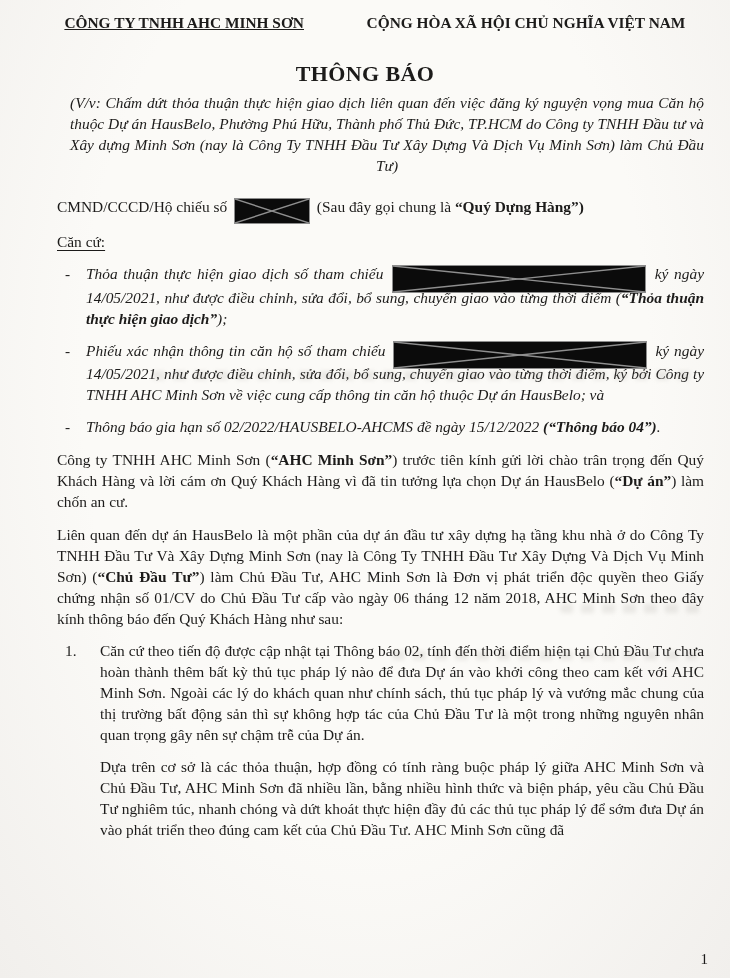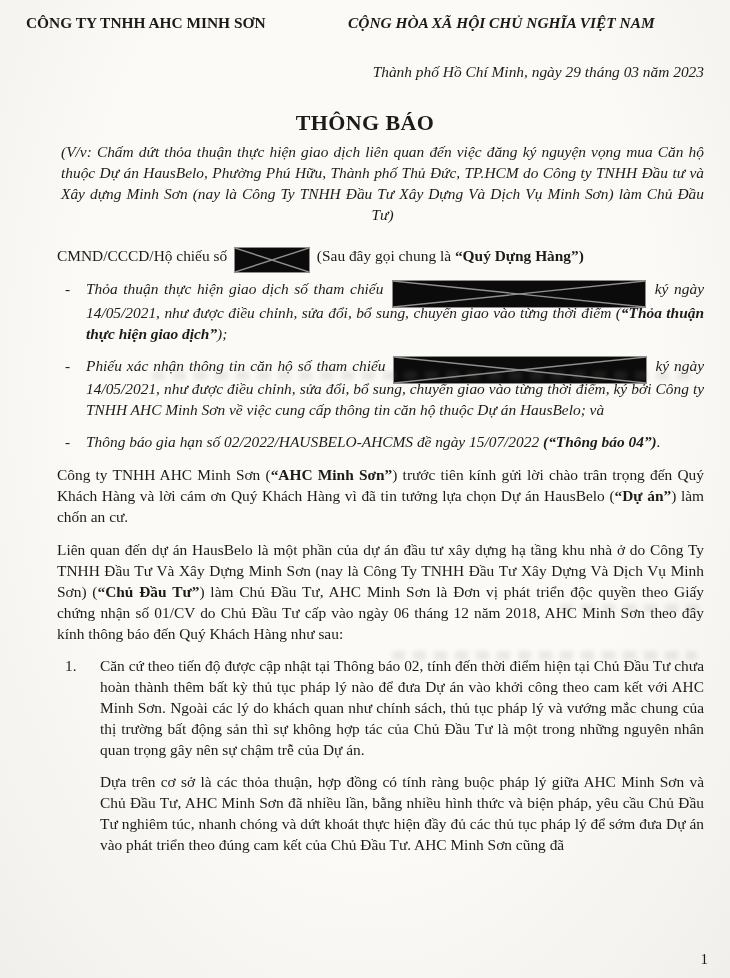--- a/index.html
+++ b/index.html
@@ -14,27 +14,27 @@
     font-size:15.4px;
     line-height:21px;
     color:#1c1b1a;
     overflow:hidden;
   }
   .b{font-weight:bold;}
   .i{font-style:italic;}
   .u{text-decoration:underline;text-underline-offset:3px;}
   
   .header{display:flex;align-items:flex-start;}
-  .h-left{flex:0 0 278px;text-align:left;}
+  .h-left{flex:0 0 278px;text-align:right;text-decoration:underline;}
   .h-left .refno{margin-top:6px;}
-  .h-right{flex:0 0 356px;margin-left:auto;text-align:left;font-style:italic;}
+  .h-right{flex:0 0 356px;margin-left:auto;text-align:center;}
   .h-right .motto{display:inline-block;margin-top:4px;border-bottom:2px solid #1c1b1a;padding:0 2px 2px 2px;}
   .dateline{margin-top:28px;text-align:right;}
   .title{margin-top:30px;text-align:center;font-size:22px;letter-spacing:.4px;}
-  .subject{margin-top:8px;margin-left:35px;text-align:justify;text-align-last:center;}
+  .subject{margin-top:8px;margin-left:44px;text-align:justify;text-align-last:center;}
   
   .bodyblk{margin-left:31px;}
   
   .recipient{display:flex;margin-top:16px;}
   .rec-label{flex:0 0 98px;padding-left:6px;}
   .rec-content{flex:1;}
   .rec-line2{text-align:justify;margin-top:4px;}
   
   .cancu{margin-top:13px;}
   
@@ -77,55 +77,55 @@
 
   <div class="header">
     <div class="h-left">
       <div class="b">CÔNG TY TNHH AHC MINH SƠN</div>
     </div>
     <div class="h-right">
       <div class="b">CỘNG HÒA XÃ HỘI CHỦ NGHĨA VIỆT NAM</div>
     </div>
   </div>
 
-  <div class="dateline i">Thành phố Hồ Chí Minh, ngày 29 tháng 03 năm 2023</div>
 
   <div class="title b">THÔNG BÁO</div>
 
   <div class="subject i">(V/v: Chấm dứt thỏa thuận thực hiện giao dịch liên quan đến việc đăng ký nguyện vọng mua Căn hộ thuộc Dự án HausBelo, Phường Phú Hữu, Thành phố Thủ Đức, TP.HCM do Công ty TNHH Đầu tư và Xây dựng Minh Sơn (nay là Công Ty TNHH Đầu Tư Xây Dựng Và Dịch Vụ Minh Sơn) làm Chủ Đầu Tư)</div>
 
   <div class="bodyblk">
 
     <div class="recipient">
       <div class="rec-content">
         <div class="rec-line2"><span>CMND/CCCD/Hộ chiếu số </span><span class="redact" style="width: 76px; height: 26px;"><svg viewBox="0 0 100 100" preserveAspectRatio="none" aria-hidden="true">
                 <line x1="0" y1="0" x2="100" y2="100"></line>
                 <line x1="0" y1="100" x2="100" y2="0"></line>
               </svg></span><span> (Sau đây gọi chung là </span><span class="b">“Quý Dựng Hàng”)</span></div>
       </div>
     </div>
 
+    <div class="cancu u">Căn cứ:</div>
 
     <div class="bullet">
       <div class="marker">-</div>
       <div class="btext"><span class="i">Thỏa thuận thực hiện giao dịch số tham chiếu </span><span class="redact" style="width: 254px; height: 28px;"><svg viewBox="0 0 100 100" preserveAspectRatio="none" aria-hidden="true">
               <line x1="0" y1="0" x2="100" y2="100"></line>
               <line x1="0" y1="100" x2="100" y2="0"></line>
             </svg></span><span class="i"> ký ngày 14/05/2021, như được điều chỉnh, sửa đổi, bổ sung, chuyển giao vào từng thời điểm (</span><span class="b i">“Thỏa thuận thực hiện giao dịch”</span><span class="i">);</span></div>
     </div>
     <div class="bullet">
       <div class="marker">-</div>
       <div class="btext"><span class="i">Phiếu xác nhận thông tin căn hộ số tham chiếu </span><span class="redact" style="width: 254px; height: 28px;"><svg viewBox="0 0 100 100" preserveAspectRatio="none" aria-hidden="true">
               <line x1="0" y1="0" x2="100" y2="100"></line>
               <line x1="0" y1="100" x2="100" y2="0"></line>
             </svg></span><span class="i"> ký ngày 14/05/2021, như được điều chỉnh, sửa đổi, bổ sung, chuyển giao vào từng thời điểm, ký bởi Công ty TNHH AHC Minh Sơn về việc cung cấp thông tin căn hộ thuộc Dự án HausBelo; và</span></div>
     </div>
     <div class="bullet">
       <div class="marker">-</div>
-      <div class="btext"><span class="i">Thông báo gia hạn số 02/2022/HAUSBELO-AHCMS đề ngày 15/07/2022 </span><span class="b i">(“Thông báo 04”)</span><span class="i">.</span></div>
+      <div class="btext"><span class="i">Thông báo gia hạn số 02/2022/HAUSBELO-AHCMS đề ngày 15/12/2022 </span><span class="b i">(“Thông báo 04”)</span><span class="i">.</span></div>
     </div>
 
     <p class="para"><span>Công ty TNHH AHC Minh Sơn (</span><span class="b">“AHC Minh Sơn”</span><span>) trước tiên kính gửi lời chào trân trọng đến Quý Khách Hàng và lời cám ơn Quý Khách Hàng vì đã tin tưởng lựa chọn Dự án HausBelo (</span><span class="b">“Dự án”</span><span>) làm chốn an cư.</span></p>
     <p class="para"><span>Liên quan đến dự án HausBelo là một phần của dự án đầu tư xây dựng hạ tầng khu nhà ở do Công Ty TNHH Đầu Tư Và Xây Dựng Minh Sơn (nay là Công Ty TNHH Đầu Tư Xây Dựng Và Dịch Vụ Minh Sơn) (</span><span class="b">“Chủ Đầu Tư”</span><span>) làm Chủ Đầu Tư, AHC Minh Sơn là Đơn vị phát triển độc quyền theo Giấy chứng nhận số 01/CV do Chủ Đầu Tư cấp vào ngày 06 tháng 12 năm 2018, AHC Minh Sơn theo đây kính thông báo đến Quý Khách Hàng như sau:</span></p>
 
     <div class="numitem">
       <div class="num">1.</div>
       <div class="ntext">
         <p>Căn cứ theo tiến độ được cập nhật tại Thông báo 02, tính đến thời điểm hiện tại Chủ Đầu Tư chưa hoàn thành thêm bất kỳ thủ tục pháp lý nào để đưa Dự án vào khởi công theo cam kết với AHC Minh Sơn. Ngoài các lý do khách quan như chính sách, thủ tục pháp lý và vướng mắc chung của thị trường bất động sản thì sự không hợp tác của Chủ Đầu Tư là một trong những nguyên nhân quan trọng gây nên sự chậm trễ của Dự án.</p>
         <p>Dựa trên cơ sở là các thỏa thuận, hợp đồng có tính ràng buộc pháp lý giữa AHC Minh Sơn và Chủ Đầu Tư, AHC Minh Sơn đã nhiều lần, bằng nhiều hình thức và biện pháp, yêu cầu Chủ Đầu Tư nghiêm túc, nhanh chóng và dứt khoát thực hiện đầy đủ các thủ tục pháp lý để sớm đưa Dự án vào phát triển theo đúng cam kết của Chủ Đầu Tư. AHC Minh Sơn cũng đã</p>

